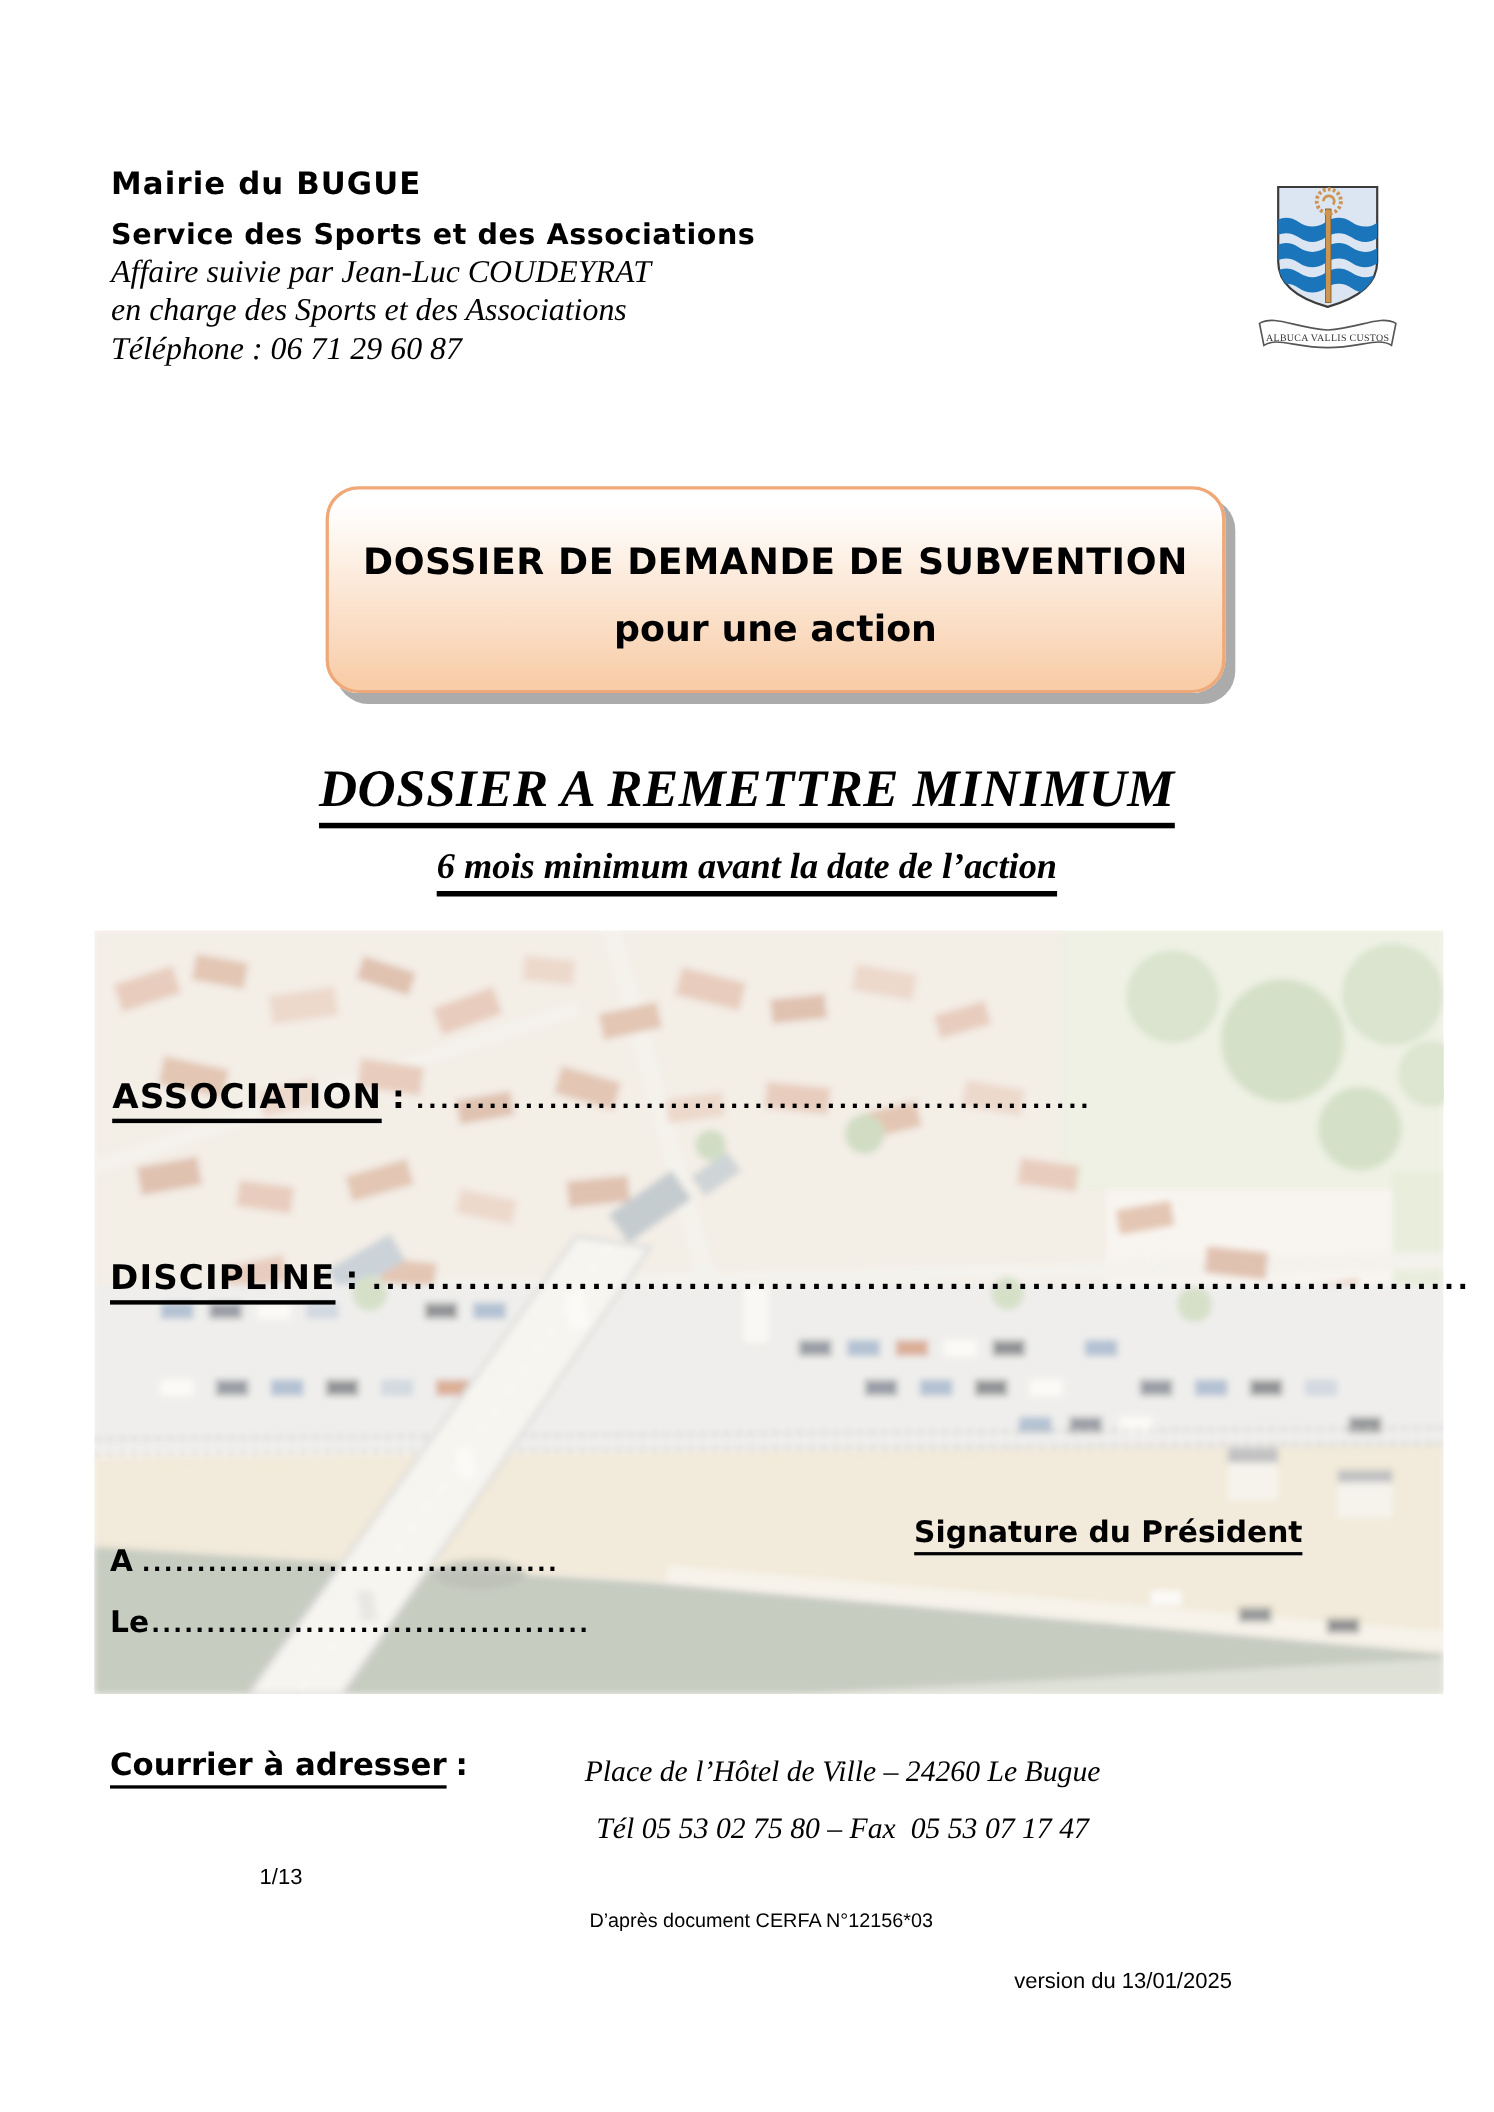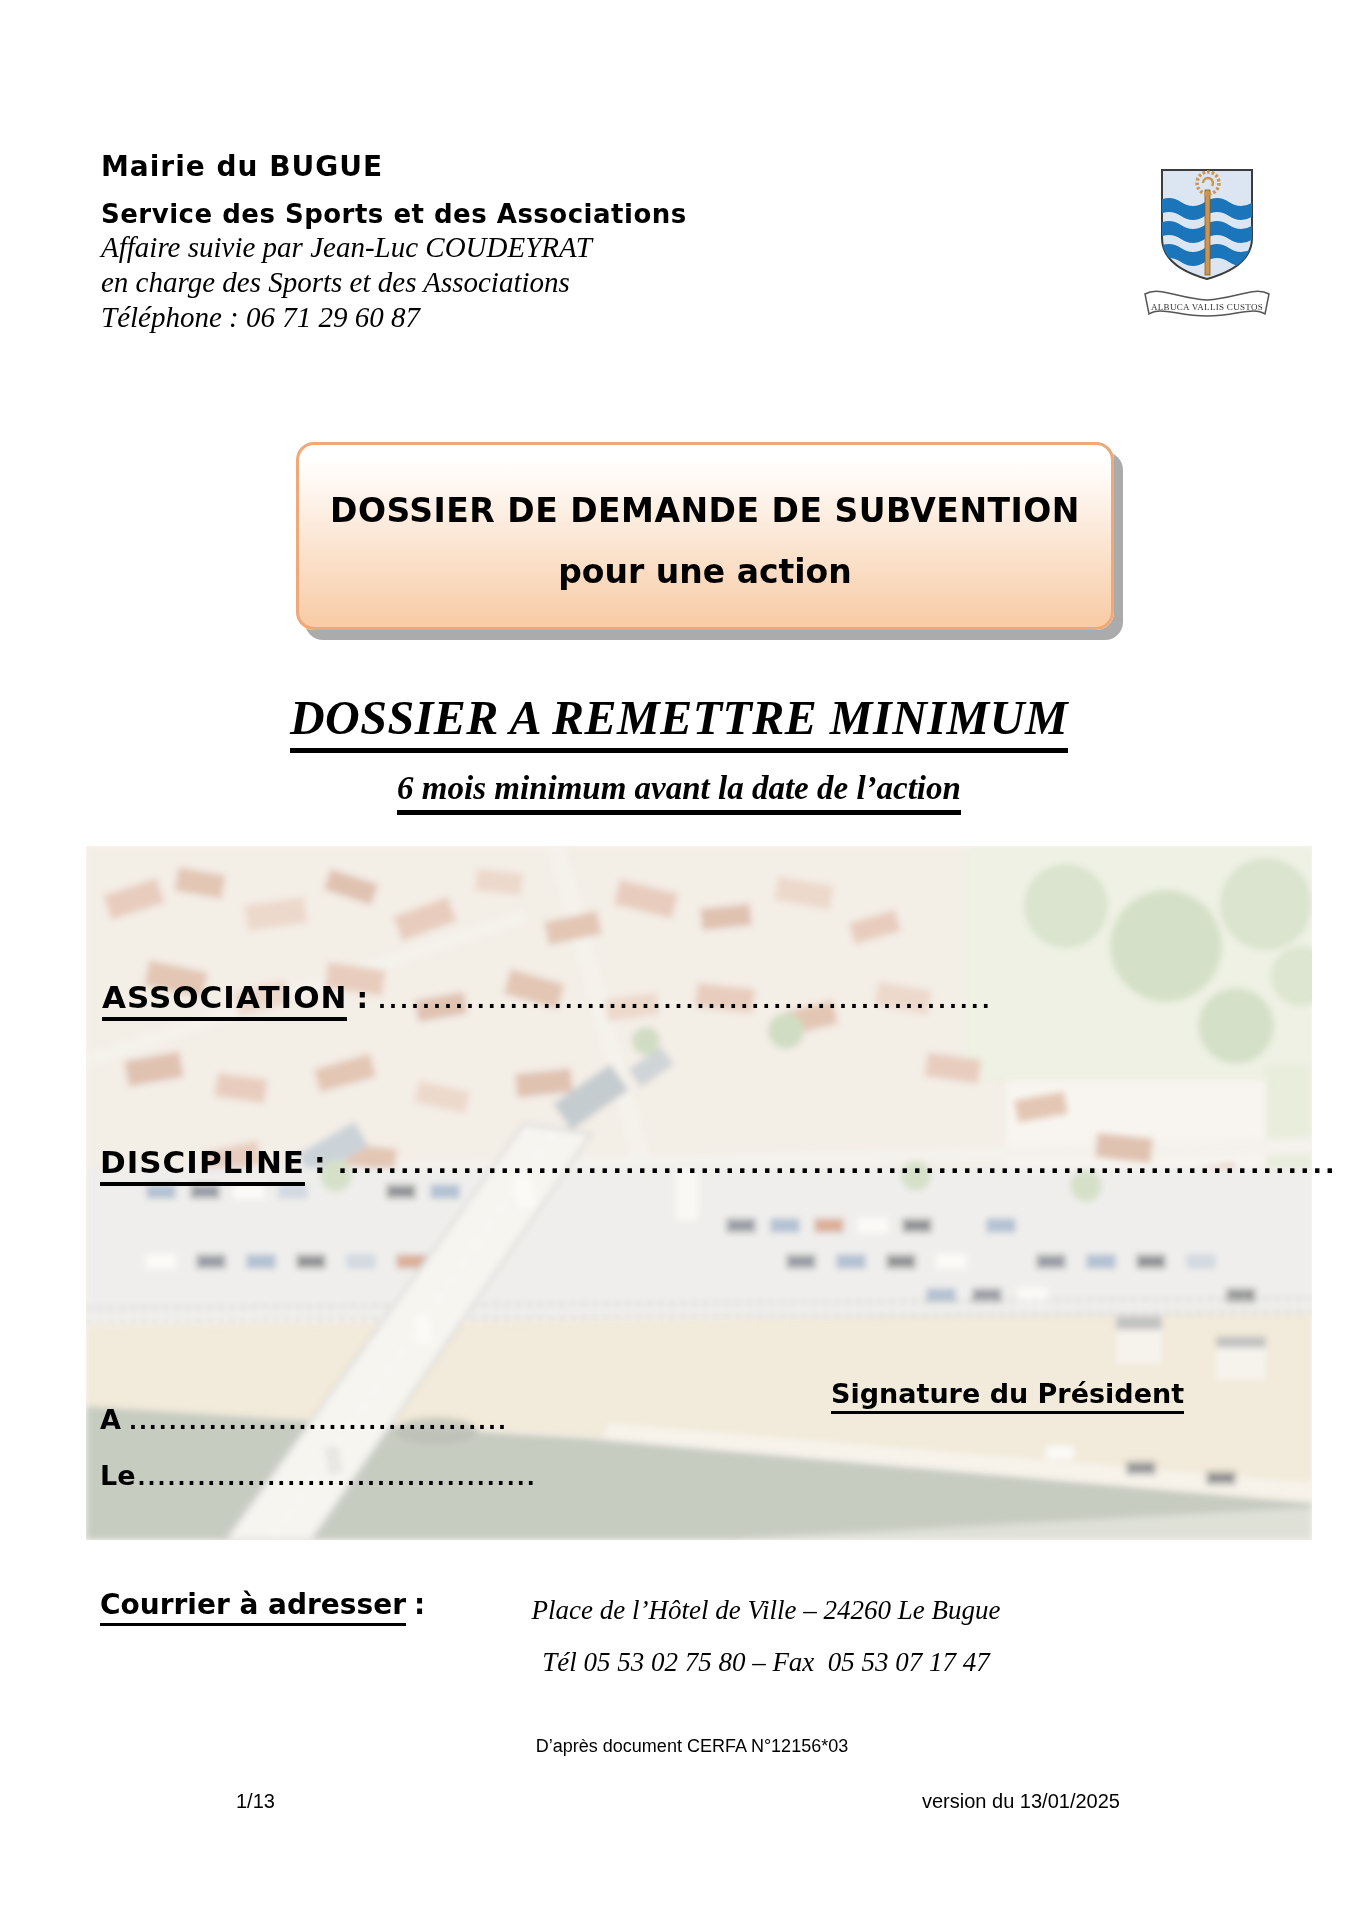--- a/index.html
+++ b/index.html
@@ -12,21 +12,21 @@
   
   .org1{font-size:28px; font-weight:600; letter-spacing:1px;}
   .org2{font-size:26px; font-weight:600; letter-spacing:.5px; margin-top:16px;}
   .fu{font-family:Liberation Serif, serif; font-style:italic; font-size:29px; line-height:33px; margin-top:2px;}
   .fu:first-of-type{margin-top:14px;}
 
   
   .title-box{
     left:296px; top:442px; width:818px; height:188px;
     border:3px solid var(--box-border,#efa878);
-    border-radius:18px;
+    border-radius:30px;
     background:linear-gradient(180deg,#ffffff 8%, var(--box-fill,#f8cda8) 97%);
     box-shadow:9px 10px 0 #ababab;
     display:flex; flex-direction:column; align-items:center; justify-content:flex-start;
     padding-top:46px; box-sizing:border-box;
   }
   .title-line1{font-size:33px; font-weight:700; letter-spacing:.5px;}
   .title-line2{font-size:33px; font-weight:700; margin-top:22px;}
 
   
   .deadline{left:0; width:100%; text-align:center;}
@@ -258,16 +258,16 @@
 
   <div class="abs" style="left:100px; top:1588px;">
     <span class="courrier-label">Courrier à adresser</span><span class="courrier-colon">:</span>
   </div>
   <div class="abs addr">
     <div class="addr-line">Place de l’Hôtel de Ville – 24260 Le Bugue</div>
     <div class="addr-line">Tél 05 53 02 75 80 – Fax  05 53 07 17 47</div>
   </div>
   <div class="abs cerfa">D’après document CERFA N°12156*03</div>
 
-  <div class="abs pfoot" style="left:236px; top:1790px;">1/13</div>
+  <div class="abs pfoot" style="left:236px; top:1696px;">1/13</div>
   <div class="abs pfoot" style="left:922px; top:1790px;">version du 13/01/2025</div>
 
 </div>
 
 </body></html>

